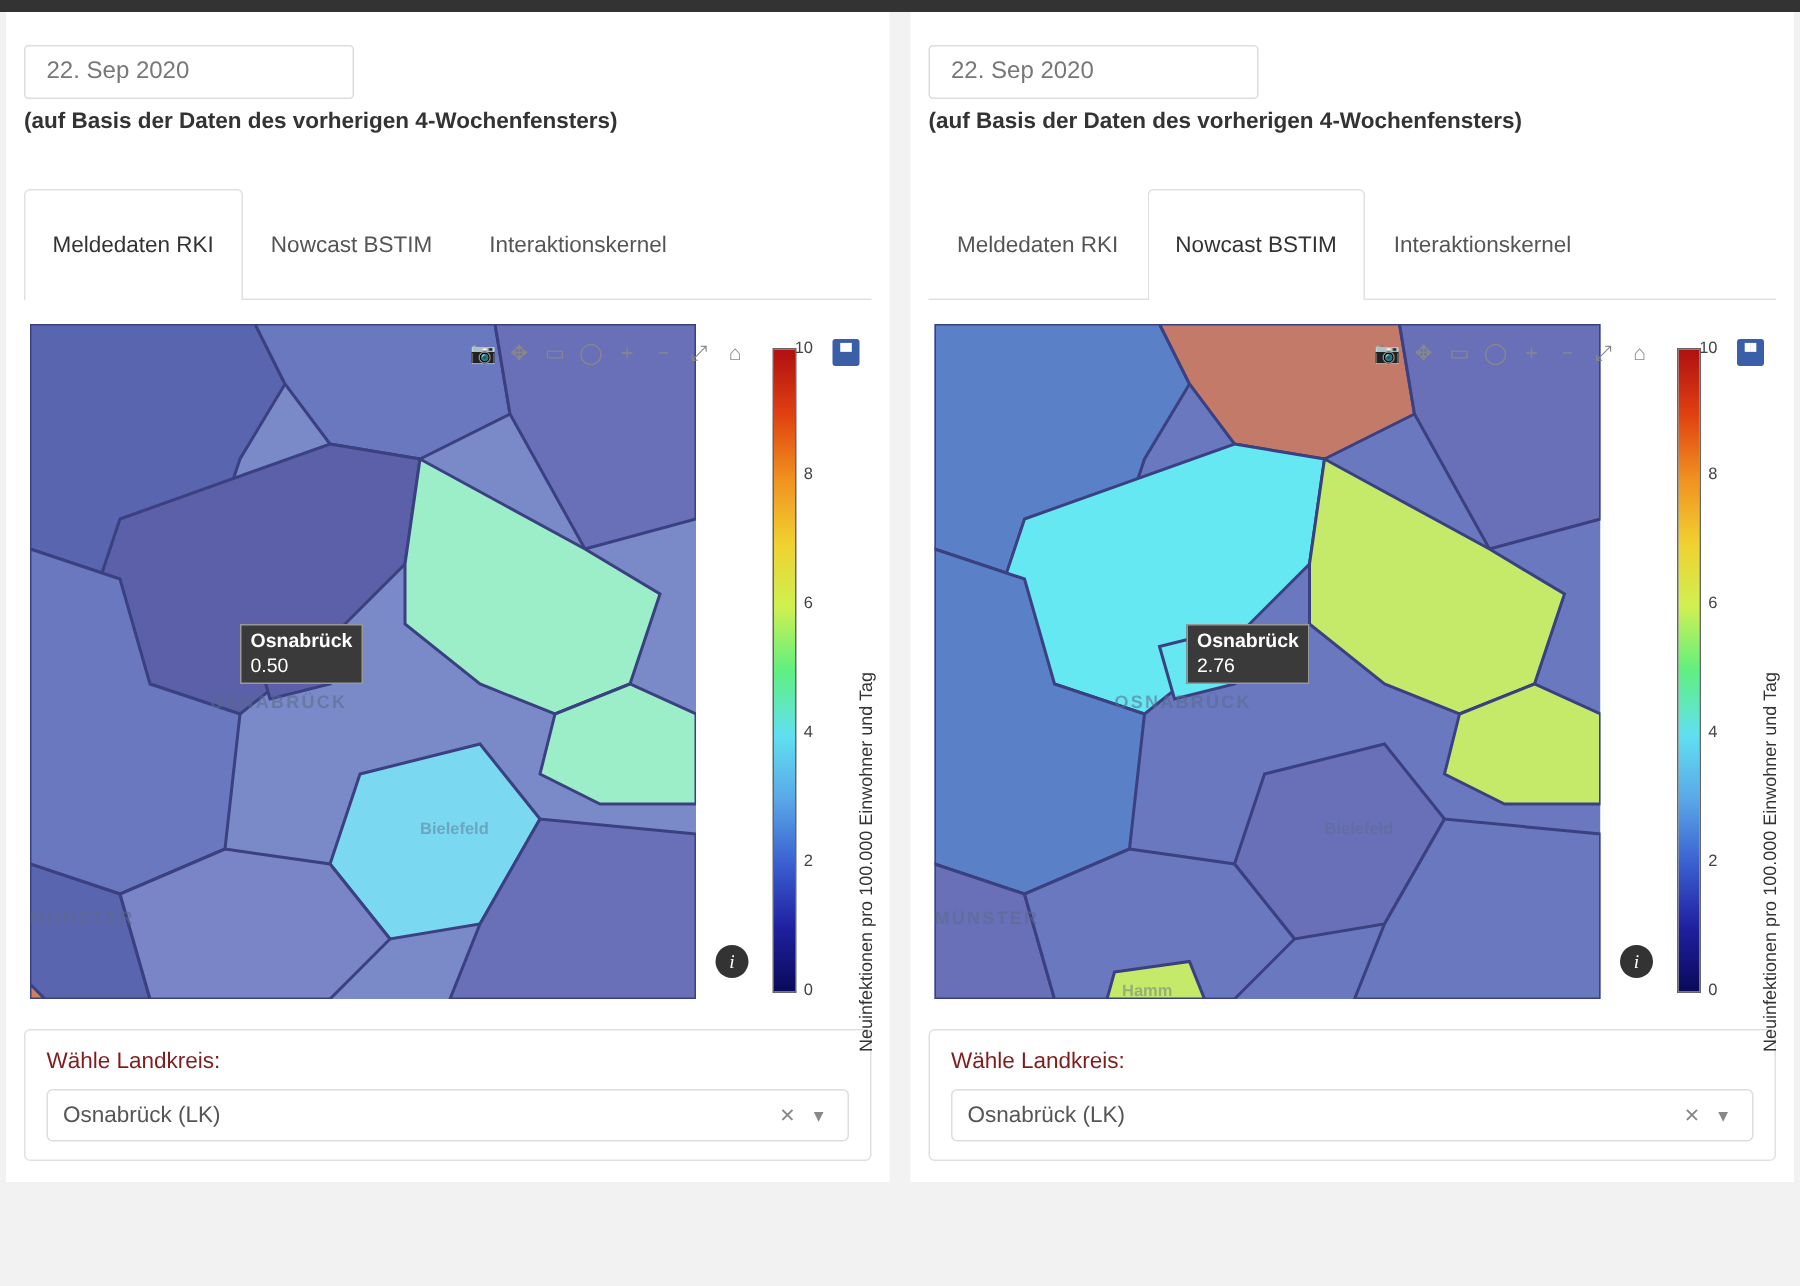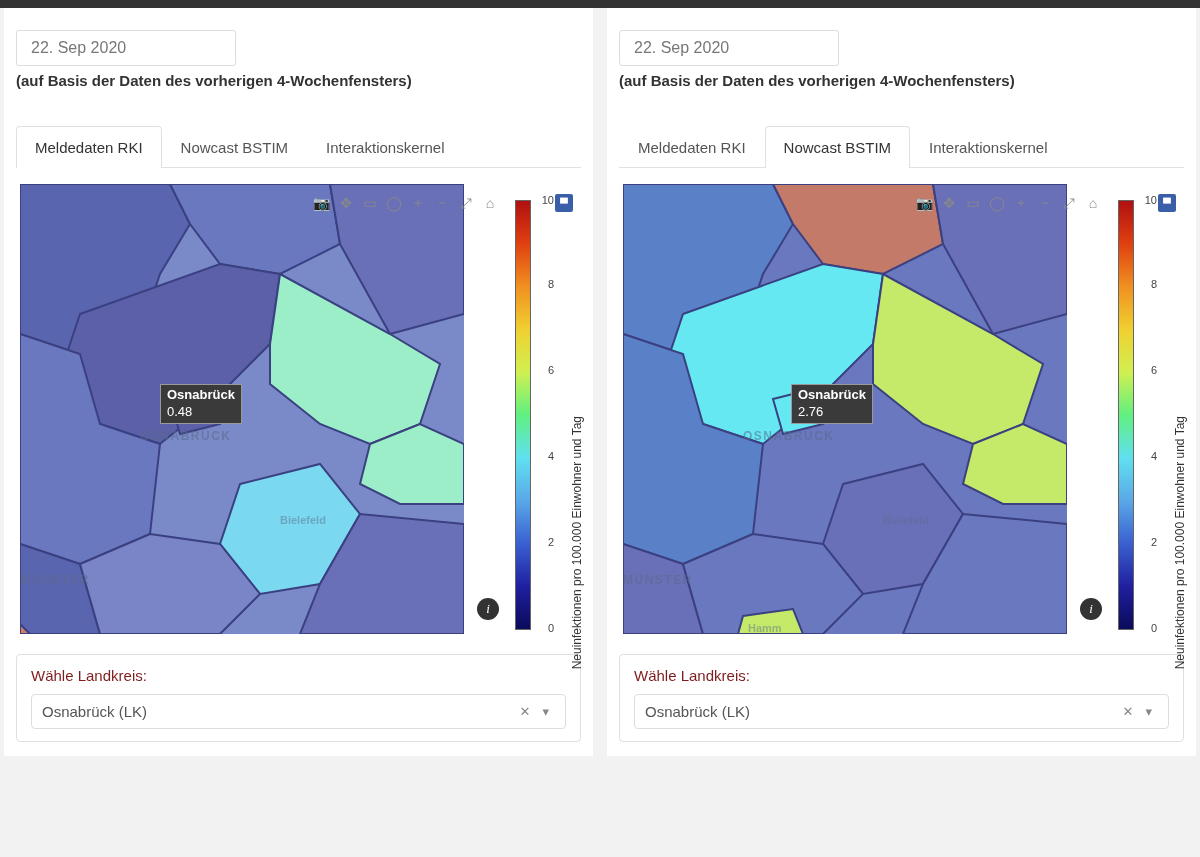--- a/index.html
+++ b/index.html
@@ -38,21 +38,21 @@
     color: #333;
     margin-bottom: 36px;
     font-weight: bold;
   }
   .tabs {
     display: flex;
     border-bottom: 1px solid #e0e0e0;
     margin-bottom: 16px;
   }
   .tab {
-    padding: 12px 18px;
+    padding: 28px 18px;
     font-size: 15px;
     color: #555;
     cursor: pointer;
     border: 1px solid transparent;
     border-bottom: none;
     position: relative;
     top: 1px;
   }
   .tab.active {
     border-color: #e0e0e0;
@@ -108,21 +108,21 @@
   }
   .colorbar-ticks {
     position: absolute;
     right: 23px;
     top: 10px;
     height: 440px;
     width: 20px;
     font-size: 11px;
     color: #444;
   }
-  .colorbar-ticks span { position: absolute; right: 0; }
+  .colorbar-ticks span { position: absolute; right: 12px; }
   .colorbar-label {
     position: absolute;
     right: 0px;
     top: 225px;
     transform: rotate(-90deg);
     transform-origin: right center;
     font-size: 12px;
     color: #333;
     white-space: nowrap;
   }
@@ -272,21 +272,21 @@
         <span style="top:84px">8</span>
         <span style="top:170px">6</span>
         <span style="top:256px">4</span>
         <span style="top:342px">2</span>
         <span style="top:428px">0</span>
       </div>
       <div class="colorbar-label">Neuinfektionen pro 100.000 Einwohner und Tag</div>
 
       <div class="tooltip" style="left:140px; top:200px;">
         <div class="city">Osnabrück</div>
-        <div>0.48</div>
+        <div>0.50</div>
       </div>
 
       <div class="info-btn">i</div>
     </div>
 
     <div class="select-wrap">
       <div class="select-label">Wähle Landkreis:</div>
       <div class="select-box">
         <span class="val">Osnabrück (LK)</span>
         <span class="clear">✕</span>

